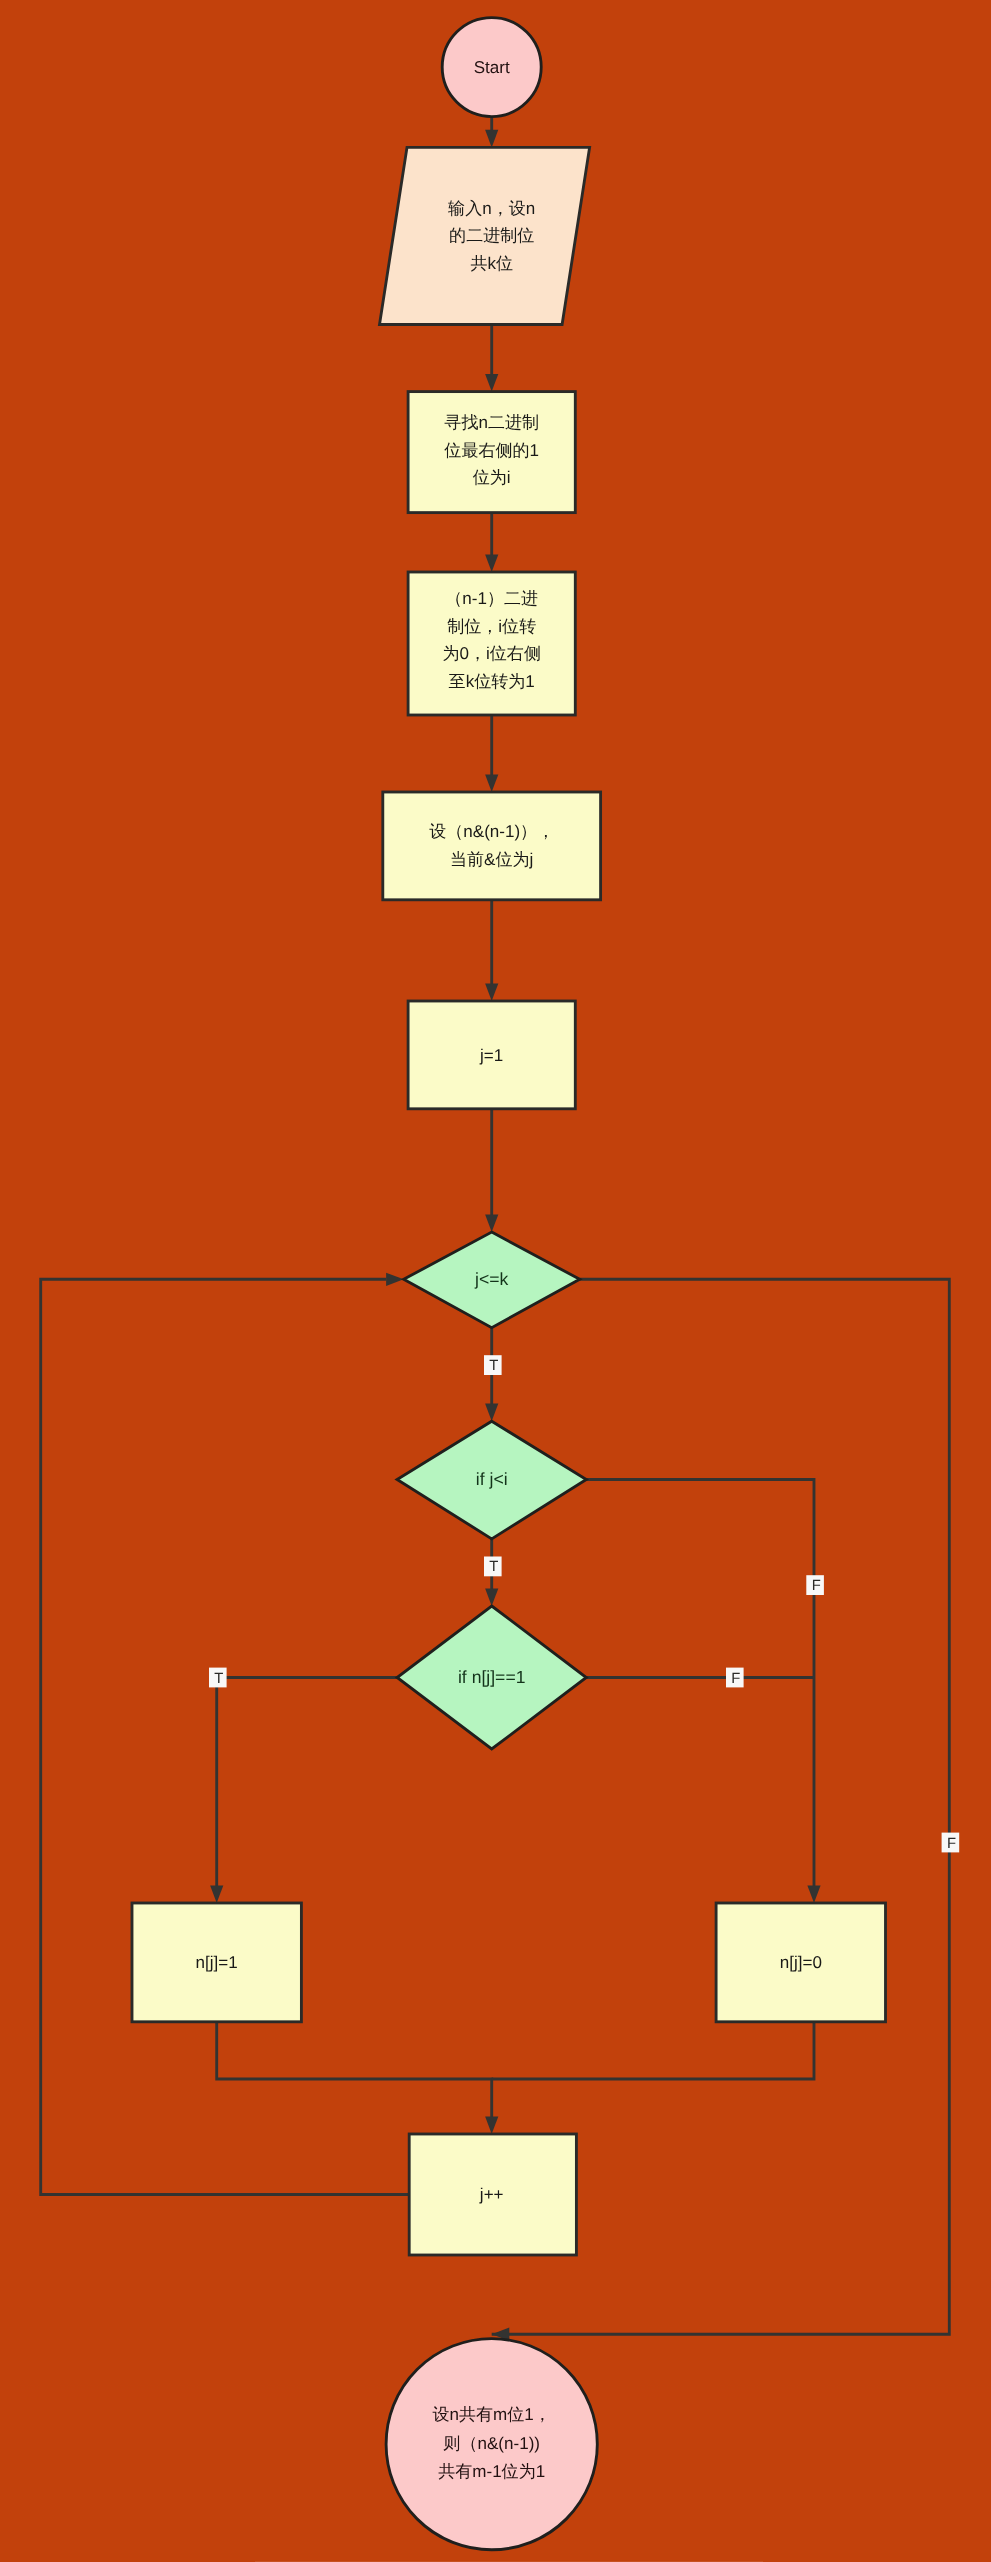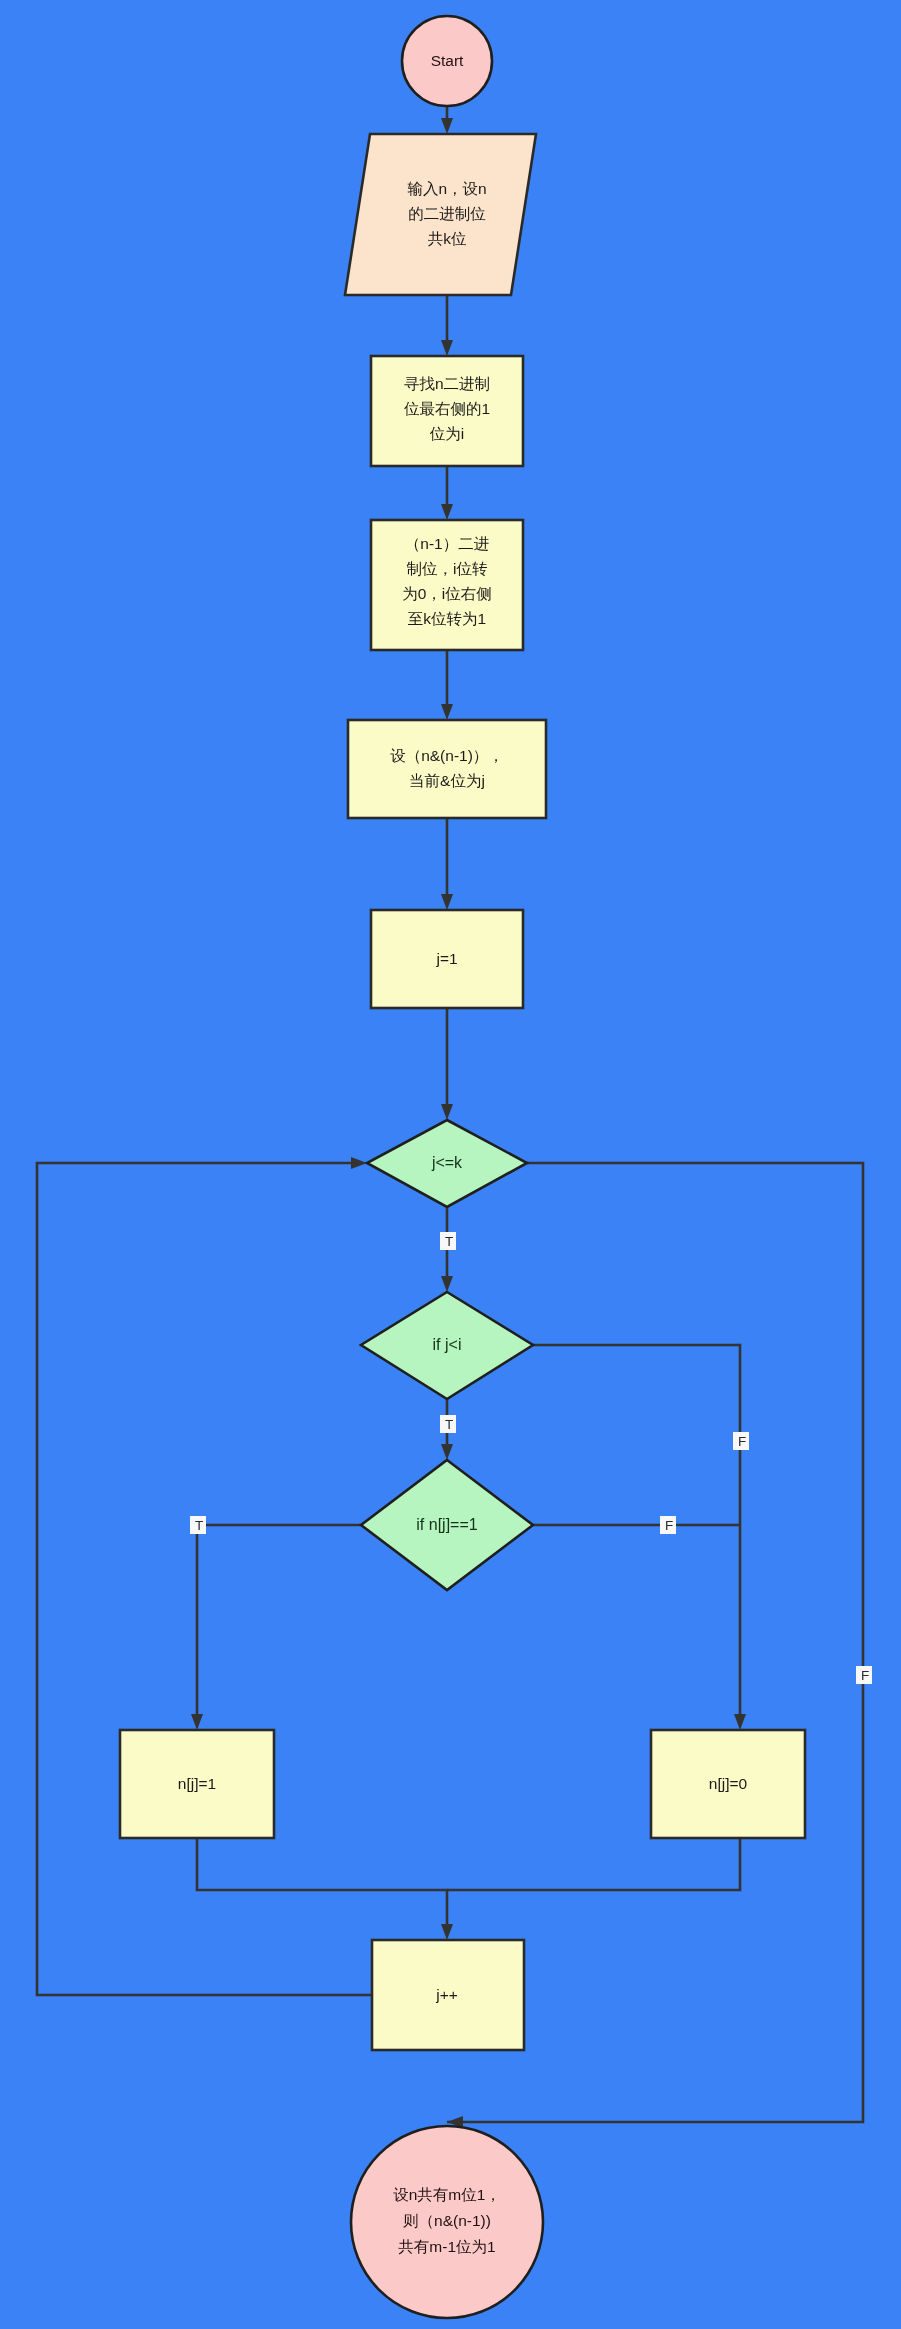--- a/index.html
+++ b/index.html
@@ -10,21 +10,21 @@
   body {
     width: 901px;
     height: 2329px;
     font-family: "Liberation Sans", "DejaVu Sans", sans-serif;
     overflow: hidden;
   }
   #flowchart-root {
     position: relative;
     width: 901px;
     height: 2329px;
-    background: #3b82f6;
+    background: #c2410c;
   }
   svg.flow-canvas {
     display: block;
     width: 901px;
     height: 2329px;
   }
   .node-shape {
     stroke: #2a2a28;
     stroke-width: 2.6;
   }

